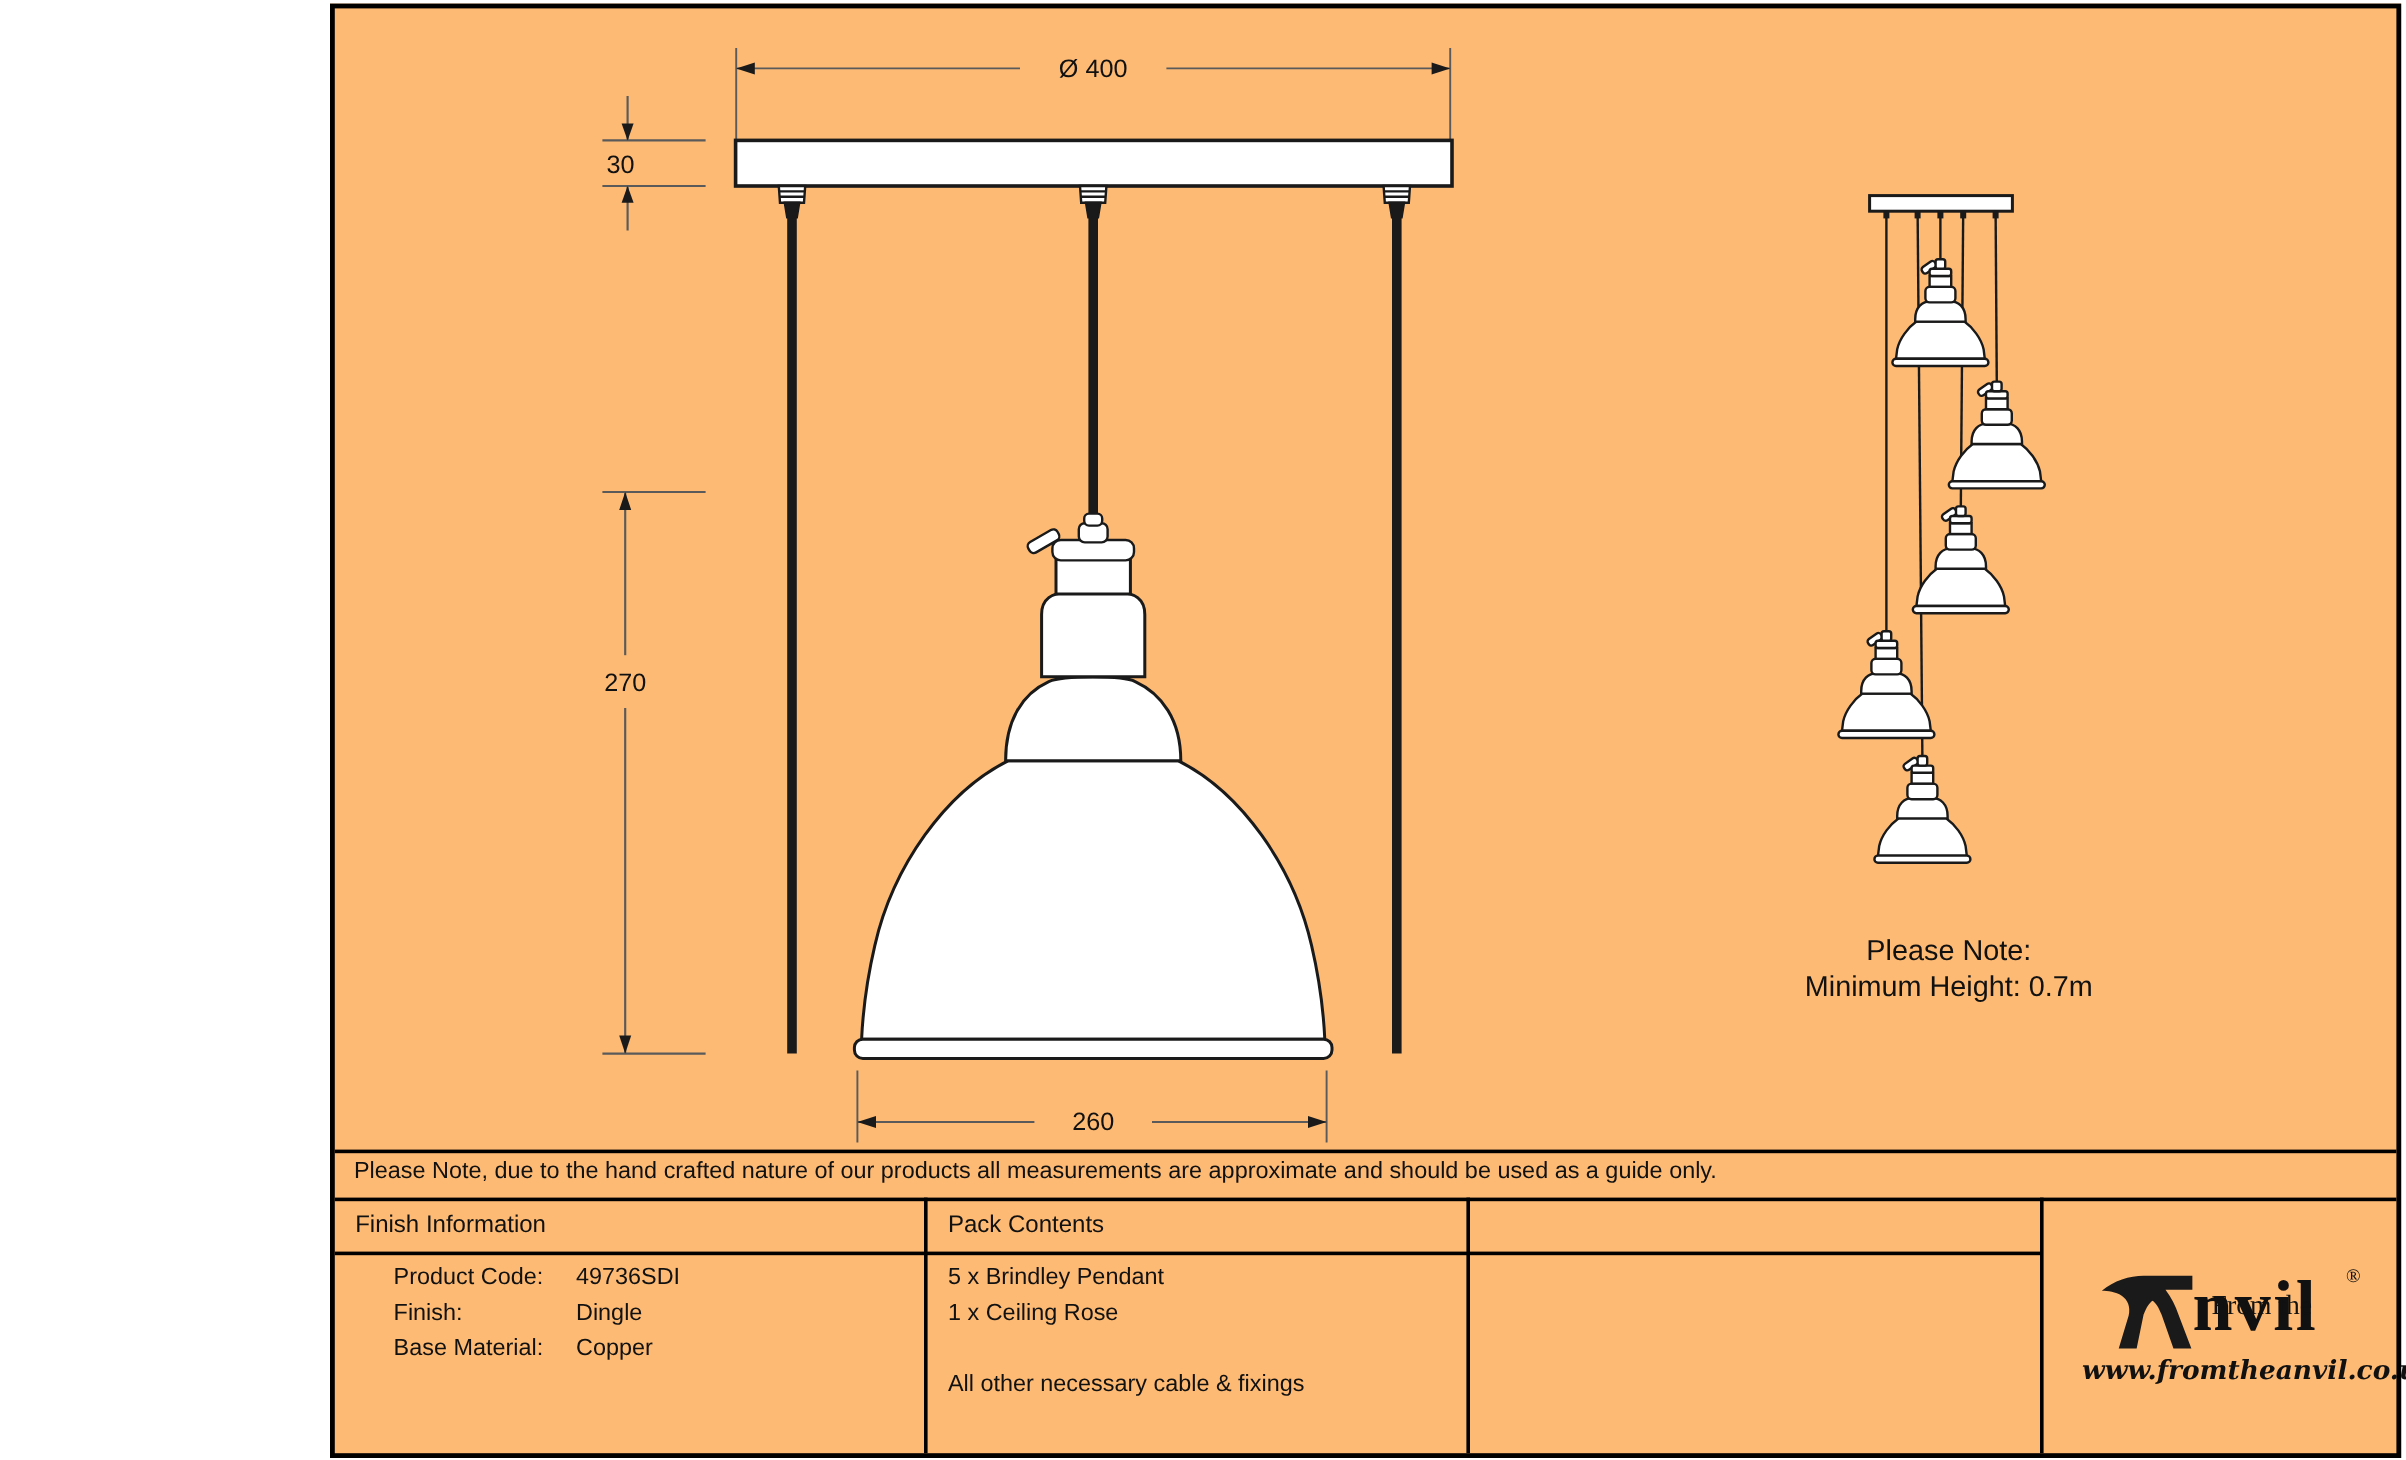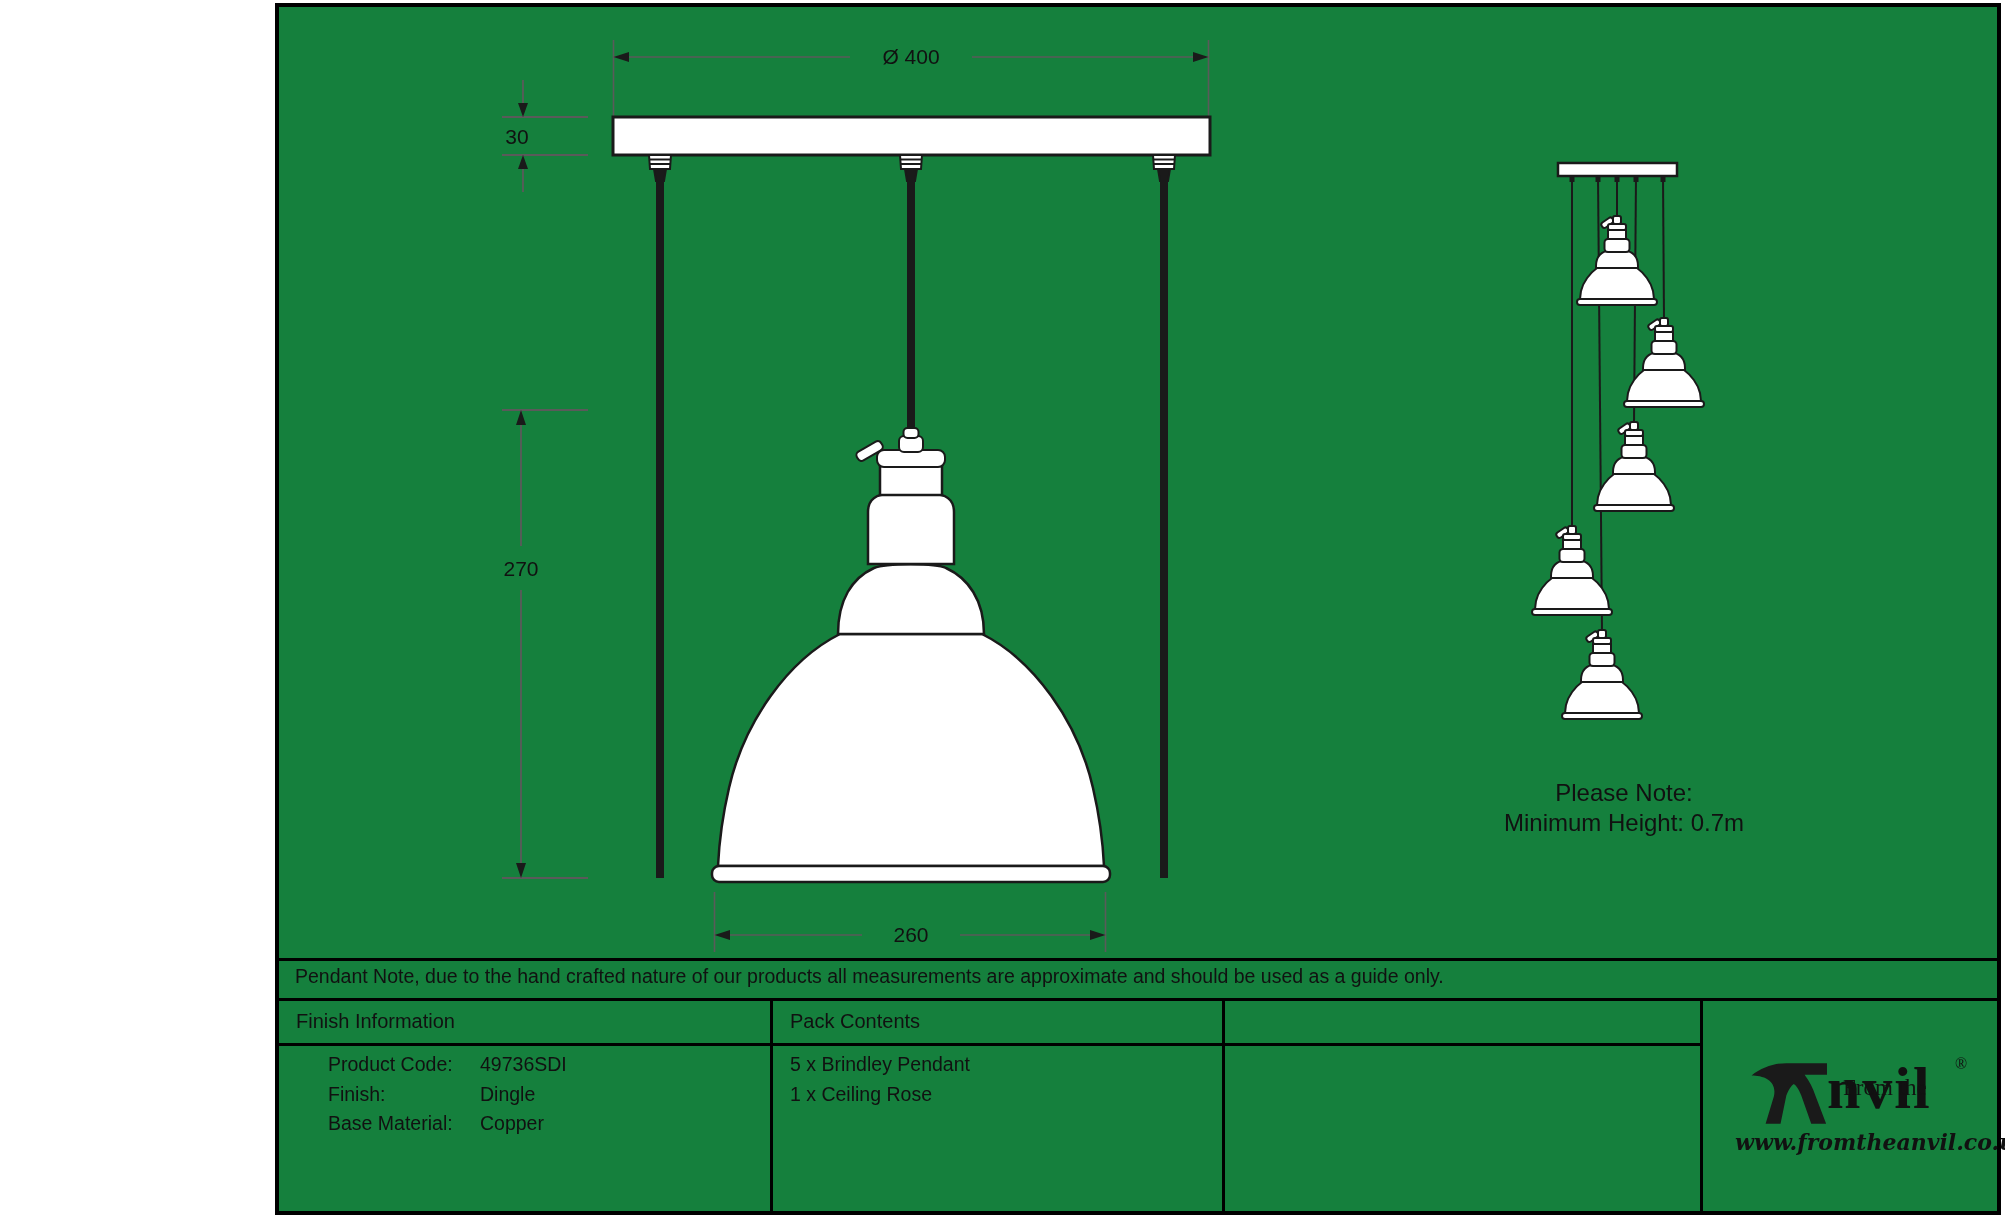--- a/index.html
+++ b/index.html
@@ -1,17 +1,17 @@
 <!DOCTYPE html>
 <html><head>
 <meta charset="utf-8">
 <style>
   html,body{margin:0;padding:0;background:#fff;}
   body{width:2005px;height:1217px;position:relative;font-family:"Liberation Sans",sans-serif;color:#111;}
-  .sheet{position:absolute;left:275px;top:3px;width:1726px;height:1212px;border:4px solid #000;box-sizing:border-box;background:#15803d;}
+  .sheet{position:absolute;left:275px;top:3px;width:1726px;height:1212px;border:4px solid #000;box-sizing:border-box;background:#fdba74;}
   .inner{position:absolute;left:0;top:0;width:1718px;height:1204px;}
   svg text{font-family:"Liberation Sans",sans-serif;}
   .drawing-svg{position:absolute;left:0;top:0;}
   .hline,.vline{position:absolute;background:#000;}
   .disclaimer{position:absolute;left:16px;top:958px;width:1690px;height:26px;font-size:19.5px;color:#111;}
   .th{position:absolute;font-size:20px;color:#111;}
   .pi-rows{position:absolute;left:17px;top:1043px;width:460px;}
   .pi-row{display:flex;line-height:29.5px;font-size:19.5px;margin-left:32px;}
   .pi-label{width:152px;flex:0 0 152px;}
   .pc-items{position:absolute;left:511px;top:1043px;width:420px;}
@@ -147,21 +147,21 @@
     <div>Minimum Height: 0.7m</div>
   </div>
 
   <div class="hline" style="left:0;top:951px;width:1718px;height:2.5px;"></div>
   <div class="hline" style="left:0;top:991px;width:1718px;height:2.5px;"></div>
   <div class="hline" style="left:0;top:1036px;width:1421px;height:2.5px;"></div>
   <div class="vline" style="left:491px;top:991px;width:2.5px;height:213px;"></div>
   <div class="vline" style="left:943px;top:991px;width:2.5px;height:213px;"></div>
   <div class="vline" style="left:1421px;top:991px;width:2.5px;height:213px;"></div>
 
-  <div class="disclaimer">Pendant Note, due to the hand crafted nature of our products all measurements are approximate and should be used as a guide only.</div>
+  <div class="disclaimer">Please Note, due to the hand crafted nature of our products all measurements are approximate and should be used as a guide only.</div>
 
   <div class="th" style="left:17px;top:1003px;">Finish Information</div>
   <div class="th" style="left:511px;top:1003px;">Pack Contents</div>
 
   <div class="pi-rows">
     <div class="pi-row">
       <span class="pi-label">Product Code:</span>
       <span class="pi-value">49736SDI</span>
     </div>
     <div class="pi-row">
@@ -171,20 +171,21 @@
     <div class="pi-row">
       <span class="pi-label">Base Material:</span>
       <span class="pi-value">Copper</span>
     </div>
   </div>
 
   <div class="pc-items">
     <div class="pc-item">5 x Brindley Pendant</div>
     <div class="pc-item">1 x Ceiling Rose</div>
     <div class="pc-item"></div>
+    <div class="pc-item">All other necessary cable &amp; fixings</div>
   </div>
 
   <div class="logo">
     <svg class="logo-anvil-icon" viewBox="0 0 100 82">
       <path fill="#1a1a1a" d="M6,20 C18,10 34,5 48,5 L97,5 L97,19 L70,19 C76,27 80,35 83,44
                L96,78 L78,78 L66,44 C63,36 60,32 57,30 C54,32 51,36 48,44
                L41,78 L23,78 L33,45 C35,36 32,29 26,25 C20,21 12,20 6,20 Z"></path>
     </svg>
     <span class="logo-brand">nvil</span>
     <span class="logo-tagline">From the</span>

